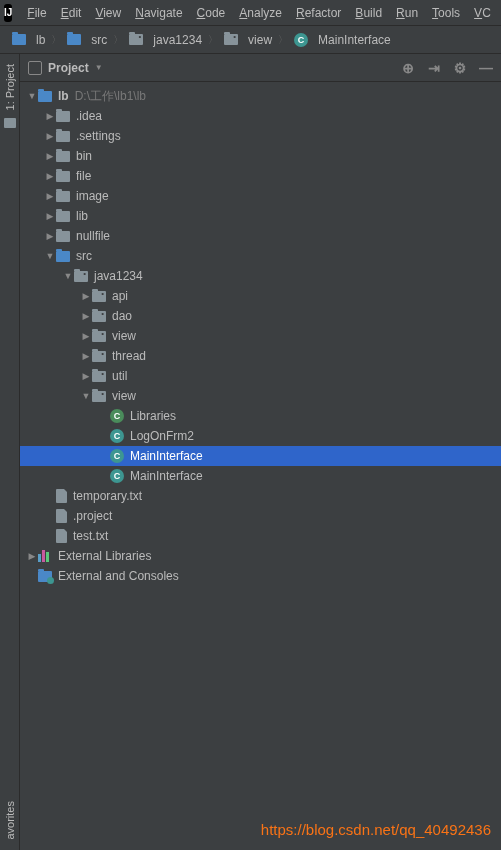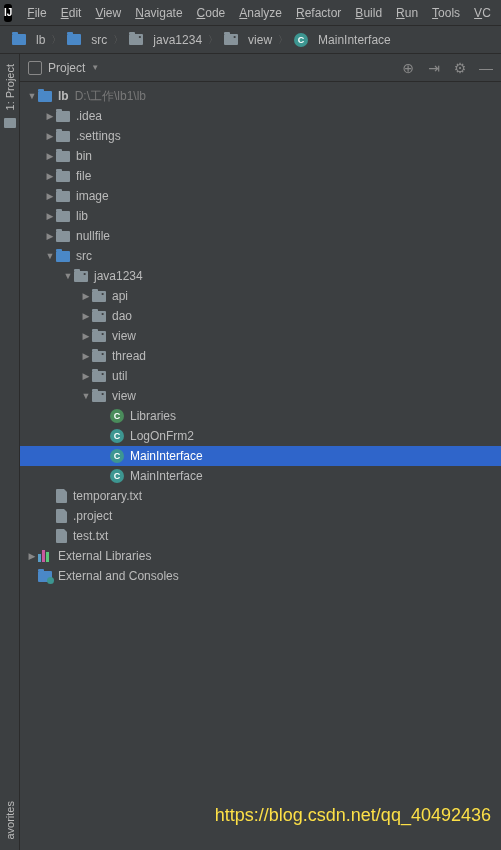--- a/index.html
+++ b/index.html
@@ -28,36 +28,36 @@
 .lib-icon span:nth-child(3){ height: 10px; background: #5ac77a; }
 .scratch-icon { width: 14px; height: 11px; background: #4a88c7; border-radius: 1px; position: relative; display: inline-block; }
 .scratch-icon::before { content: ""; position: absolute; top: -2px; left: 0; width: 6px; height: 2px; background: inherit; border-radius: 1px 1px 0 0; }
 .scratch-icon::after { content: ""; position: absolute; bottom: -2px; right: -2px; width: 7px; height: 7px; background: #3d9691; border-radius: 50%; }
 .main-area { display: flex; height: calc(100% - 54px); }
 .sidebar { width: 20px; background: #3c3f41; border-right: 1px solid #2b2b2b; display: flex; flex-direction: column; justify-content: space-between; align-items: center; padding: 6px 0; }
 .sidebar-text { writing-mode: vertical-rl; transform: rotate(180deg); font-size: 11px; color: #bbb; cursor: pointer; padding: 4px 0; }
 .sidebar-top { display: flex; flex-direction: column; align-items: center; gap: 4px; }
 .proj-icon { width: 12px; height: 10px; background: #87939a; border-radius: 1px; }
 .panel { flex: 1; background: #3c3f41; display: flex; flex-direction: column; }
-.panel-header { height: 28px; display: flex; align-items: center; justify-content: space-between; padding: 0 8px; border-bottom: 1px solid #2b2b2b; }
+.panel-header { height: 28px; display: flex; align-items: center; justify-content: space-between; padding: 0 8px; border-bottom: 1px solid #2b2b2b; font-weight: bold; }
 .panel-title-wrap { display: flex; align-items: center; gap: 6px; }
 .panel-title-icon { width: 14px; height: 14px; border: 1px solid #888; border-radius: 2px; }
 .dropdown-arrow { font-size: 8px; color: #888; }
 .panel-actions { display: flex; gap: 12px; align-items: center; }
 .panel-action { width: 14px; height: 14px; cursor: pointer; color: #888; font-size: 14px; display: flex; align-items: center; justify-content: center; }
 .tree { flex: 1; overflow: auto; padding: 4px 0; }
 .tree-row { display: flex; align-items: center; height: 20px; padding-right: 8px; cursor: pointer; white-space: nowrap; }
 .tree-row.selected { background: #2f65ca; color: #fff; }
 .tree-arrow { width: 12px; text-align: center; color: #888; font-size: 9px; flex-shrink: 0; }
 .tree-row.selected .tree-arrow { color: #fff; }
 .tree-icon { margin-right: 6px; flex-shrink: 0; }
 .tree-label { font-size: 12px; }
 .tree-hint { color: #787878; margin-left: 6px; font-size: 12px; }
 .tree-row .bold { font-weight: bold; }
-.watermark { position: absolute; bottom: 24px; right: 10px; color: #fde047; font-size: 18px; pointer-events: none; }
+.watermark { position: absolute; bottom: 12px; right: 10px; color: #f97316; font-size: 15px; pointer-events: none; }
 </style>
 </head>
 <body>
 
 <div class="menubar">
   <div class="app-icon">IJ</div>
   <div id="menu-items" style="display: flex;">
       <span class="menu-item"><u>F</u>ile</span>
       <span class="menu-item"><u>E</u>dit</span>
       <span class="menu-item"><u>V</u>iew</span>

